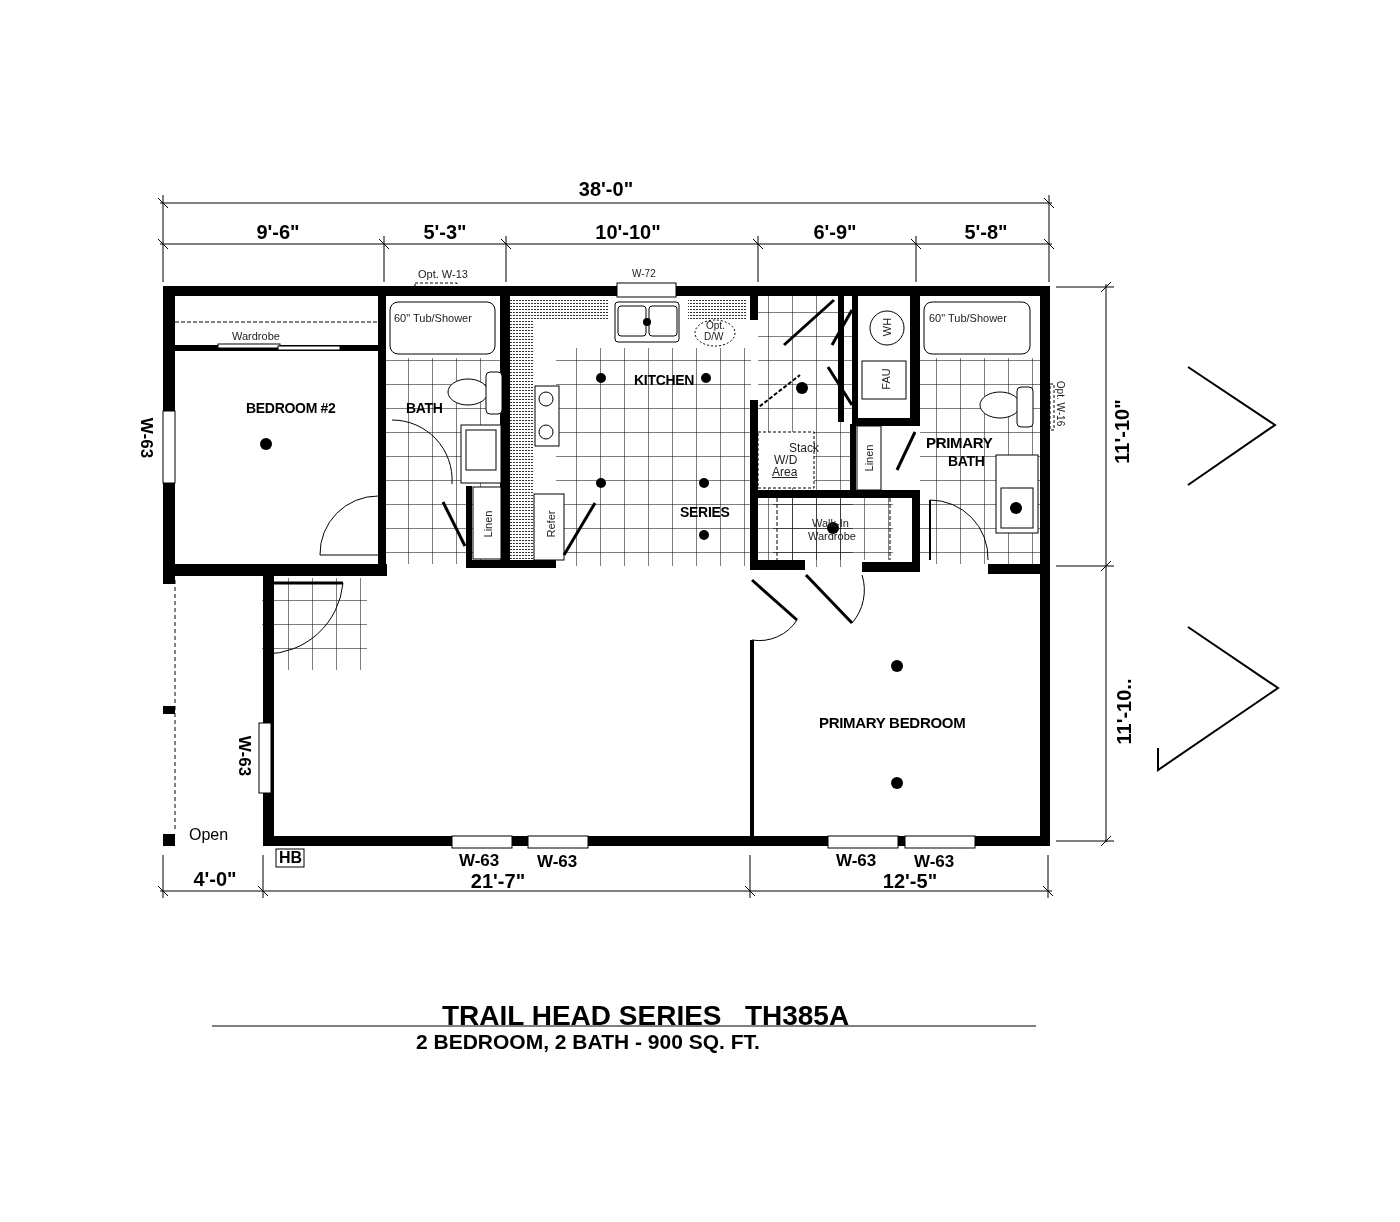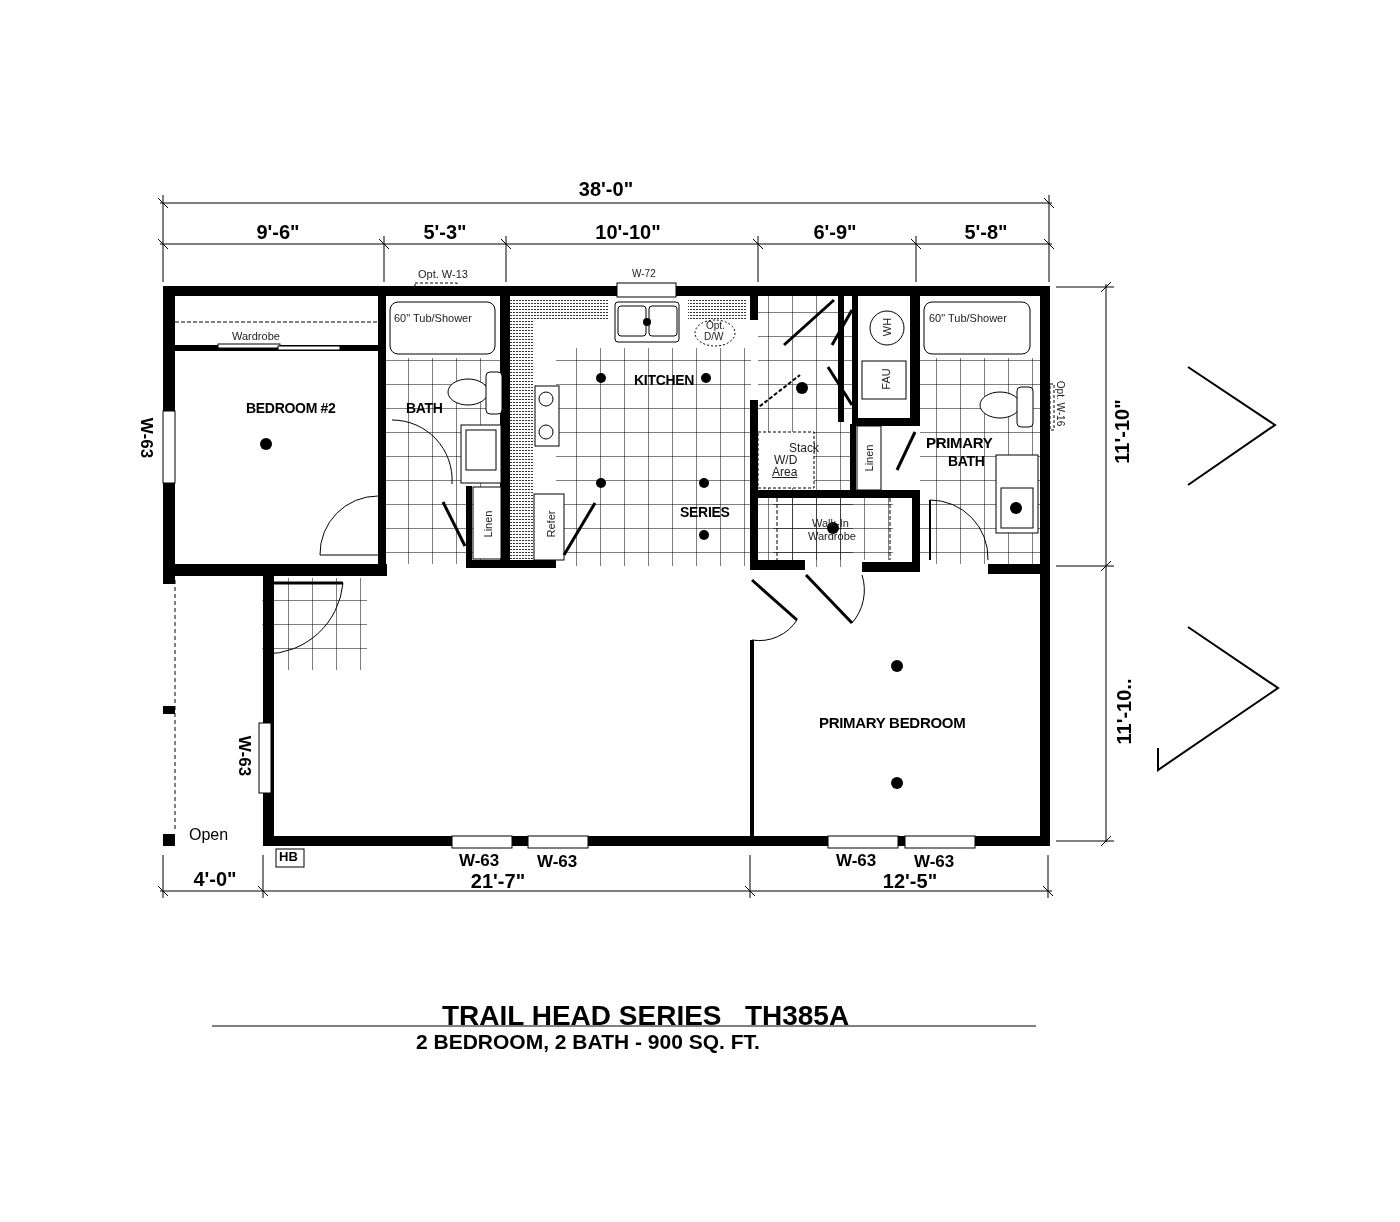--- a/index.html
+++ b/index.html
@@ -252,21 +252,21 @@
 <div class="lbl small" style="left:538px;top:518px;transform:rotate(-90deg);">Refer</div>
 <div class="lbl small" style="left:706px;top:320px;font-size:10px;">Opt.</div>
 <div class="lbl small" style="left:704px;top:331px;font-size:10px;text-align:right;">D/W</div>
 <div class="lbl small" style="left:769px;top:441px;font-size:12px;margin-left:20px;">Stack</div>
 <div class="lbl small" style="left:774px;top:453px;font-size:12px;">W/D</div>
 <div class="lbl small" style="left:772px;top:465px;font-size:12px;text-decoration:underline;">Area</div>
 <div class="lbl small" style="left:812px;top:517px;">Walk-In</div>
 <div class="lbl small" style="left:808px;top:530px;">Wardrobe</div>
 <div class="lbl small" style="left:878px;top:321px;transform:rotate(-90deg);">WH</div>
 <div class="lbl small" style="left:875px;top:373px;transform:rotate(-90deg);">FAU</div>
-<div class="lbl" style="left:279px;top:849px;font-size:13px;font-weight:bold;">HB</div>
+<div class="lbl" style="left:279px;top:849px;font-size:16px;font-weight:bold;">HB</div>
 
 <div class="lbl small" style="left:418px;top:268px;">Opt. W-13</div>
 <div class="lbl small" style="left:632px;top:268px;font-size:10px;">W-72</div>
 <div class="lbl small" style="left:1038px;top:398px;font-size:10px;transform:rotate(90deg);">Opt. W-16</div>
 <div class="lbl win" style="left:126px;top:428px;transform:rotate(90deg);">W-63</div>
 <div class="lbl win" style="left:224px;top:746px;transform:rotate(90deg);">W-63</div>
 <div class="lbl win" style="left:459px;top:851px;">W-63</div>
 <div class="lbl win" style="left:537px;top:852px;">W-63</div>
 <div class="lbl win" style="left:836px;top:851px;">W-63</div>
 <div class="lbl win" style="left:914px;top:852px;">W-63</div>

